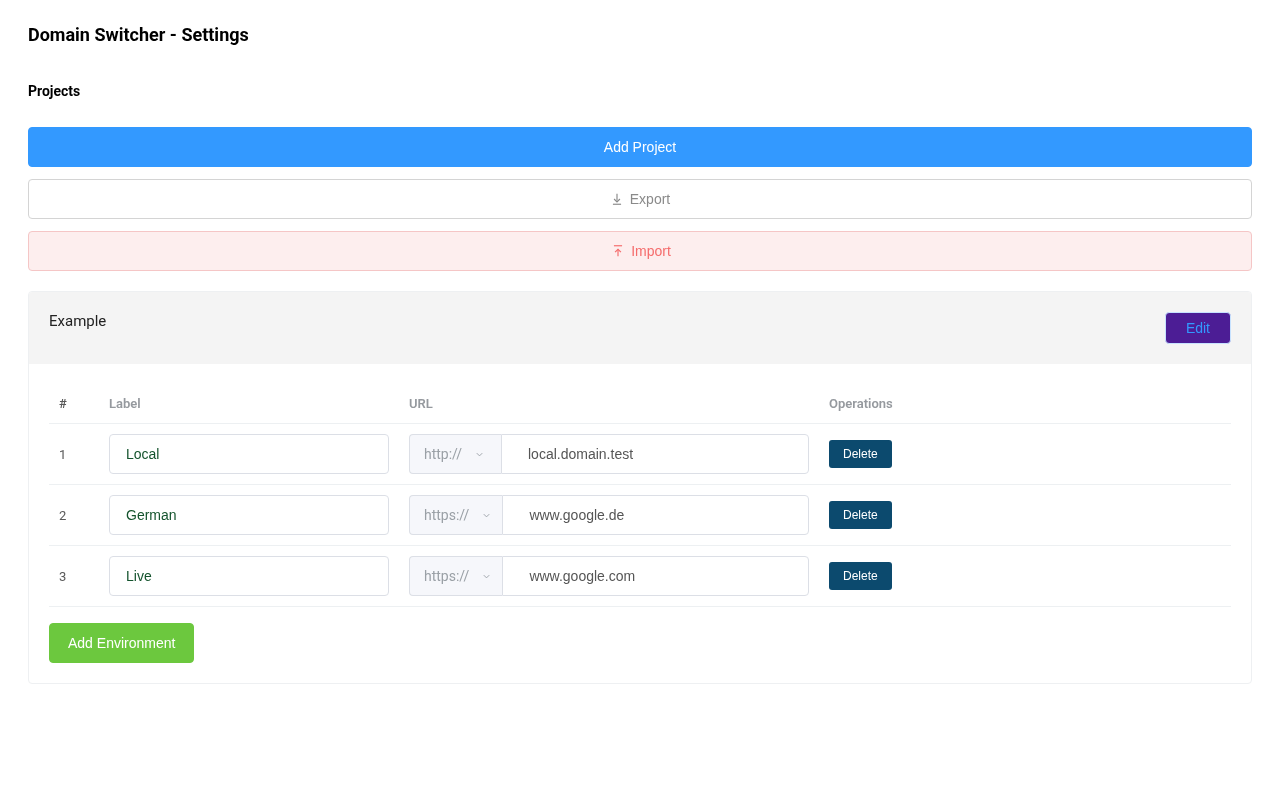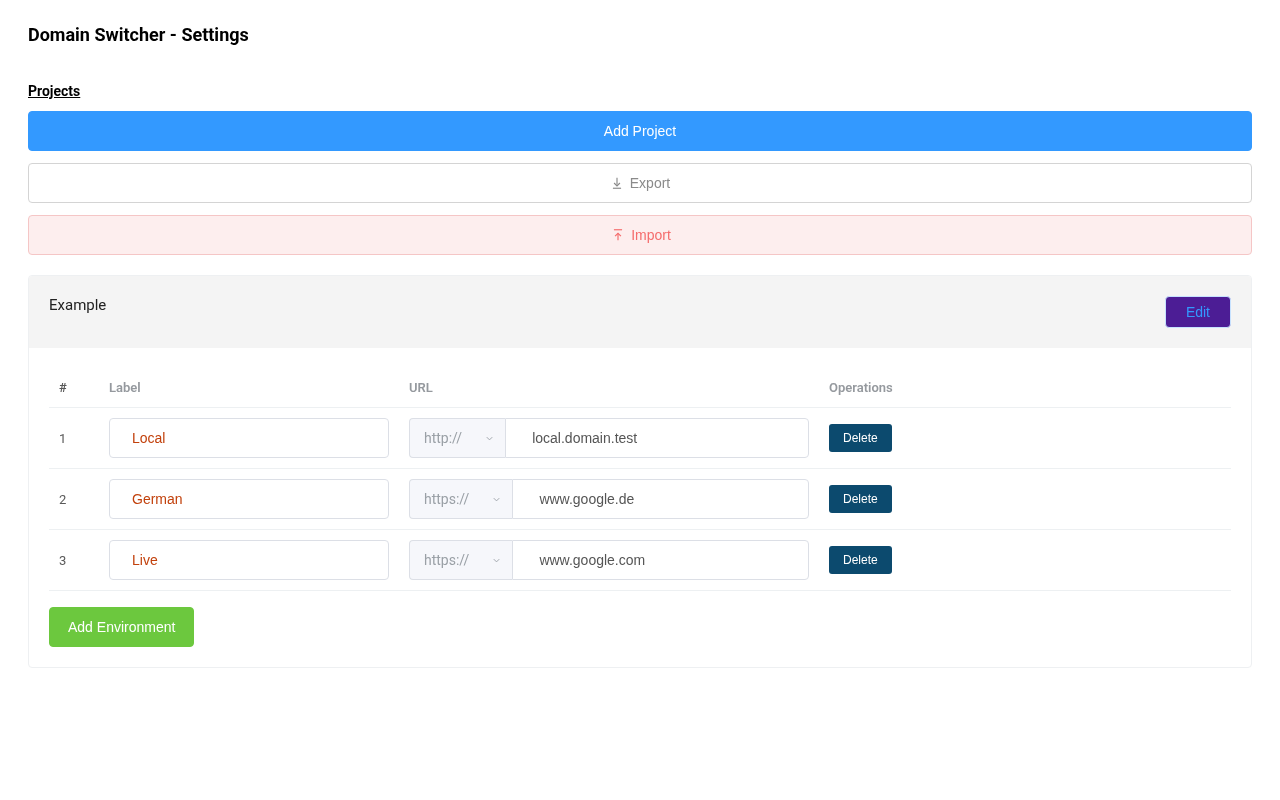--- a/index.html
+++ b/index.html
@@ -11,22 +11,21 @@
   width: 1280px;
 }
 .page-title {
   font-size: 18px;
   font-weight: 700;
   margin-bottom: 38px;
 }
 .section-title {
   font-size: 14px;
   font-weight: 700;
-  margin-bottom: 12px;
-  text-decoration: underline;
+  margin-bottom: 28px;
 }
 .toolbar {
   display: flex;
   gap: 12px;
   margin-bottom: 20px;
   flex-direction: column;
 }
 .btn {
   display: inline-flex;
   align-items: center;
@@ -81,34 +80,34 @@
   padding: 10px;
   border-bottom: 1px solid #edf0f2;
   vertical-align: middle;
 }
 .col-num { width: 50px; text-align: left; color: #595959; font-size: 13px; }
 .col-label { width: 300px; }
 .col-url { width: 420px; }
 .input-text {
   width: 100%;
   height: 40px;
-  padding: 0 22px;
+  padding: 0 16px;
   border: 1px solid #dcdfe6;
   border-radius: 4px;
   font-size: 14px;
-  color: #c2410c;
+  color: #14532d;
 }
 .url-group {
   display: flex;
   width: 100%;
 }
 .url-scheme {
   display: flex;
   align-items: center;
-  gap: 22px;
+  gap: 12px;
   height: 40px;
   padding: 0 10px 0 14px;
   background: #f6f7fb;
   border: 1px solid #dcdfe6;
   border-right: none;
   border-radius: 4px 0 0 4px;
   font-size: 14px;
   color: #9aa0a6;
   min-width: 92px;
 }

